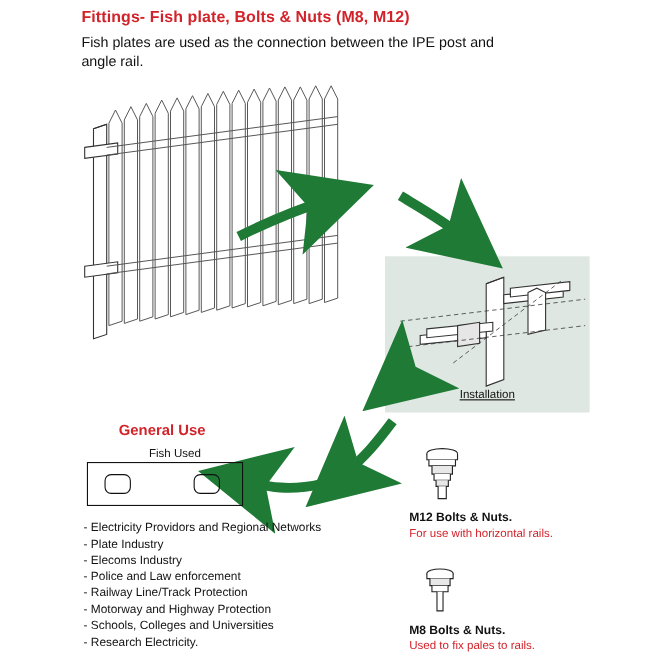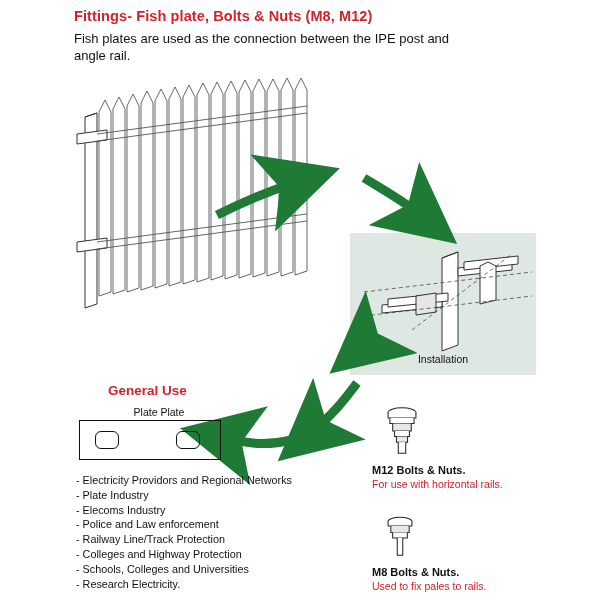--- a/index.html
+++ b/index.html
@@ -60,20 +60,21 @@
     background: #dfe7e2;
   }
   .install-caption {
     position: absolute;
     left: 338px;
     top: 353px;
     width: 186px;
     text-align: center;
     font-size: 10.5px;
     color: #111111;
+    text-decoration: underline;
   }
   .general-use {
     position: absolute;
     left: 96px;
     top: 383px;
     font-size: 13.5px;
     font-weight: bold;
     color: #d2232a;
   }
   .fishplate-label {
@@ -209,33 +210,33 @@
       </marker>
     </defs>
     <path d="M205 215 C235 200 260 190 285 182" stroke="#1e7a35" stroke-width="9" fill="none" marker-end="url(#ah)"></path>
     <path d="M352 178 C372 190 390 200 410 216" stroke="#1e7a35" stroke-width="9" fill="none" marker-end="url(#ah)"></path>
     <path d="M375 345 C365 340 358 340 352 345" stroke="#1e7a35" stroke-width="9" fill="none" marker-end="url(#ah)"></path>
     <path d="M345 383 C330 403 320 415 300 432" stroke="#1e7a35" stroke-width="9" fill="none" marker-end="url(#ah)"></path>
     <path d="M280 440 C250 447 230 442 212 438" stroke="#1e7a35" stroke-width="9" fill="none" marker-end="url(#ah)"></path>
   </svg>
 
   <div class="general-use">General Use</div>
-  <div class="fishplate-label">Plate Plate</div>
+  <div class="fishplate-label">Fish Used</div>
   <div class="fishplate-box">
     <div class="hole left"></div>
     <div class="hole right"></div>
   </div>
 
   <div class="uses">
     <div>- Electricity Providors and Regional Networks</div>
     <div>- Plate Industry</div>
     <div>- Elecoms Industry</div>
     <div>- Police and Law enforcement</div>
     <div>- Railway Line/Track Protection</div>
-    <div>- Colleges and Highway Protection</div>
+    <div>- Motorway and Highway Protection</div>
     <div>- Schools, Colleges and Universities</div>
     <div>- Research Electricity.</div>
   </div>
 
   <div class="bolt-block m12">
     <svg class="bolt-art" viewBox="0 0 60 56" width="60" height="52">
       <g stroke="#222" stroke-width="1.1" fill="#ffffff">
         <ellipse cx="30" cy="8" rx="15" ry="5"></ellipse>
         <path d="M15 8 L15 14 L45 14 L45 8"></path>
         <path d="M17 14 L17 20 L43 20 L43 14"></path>

